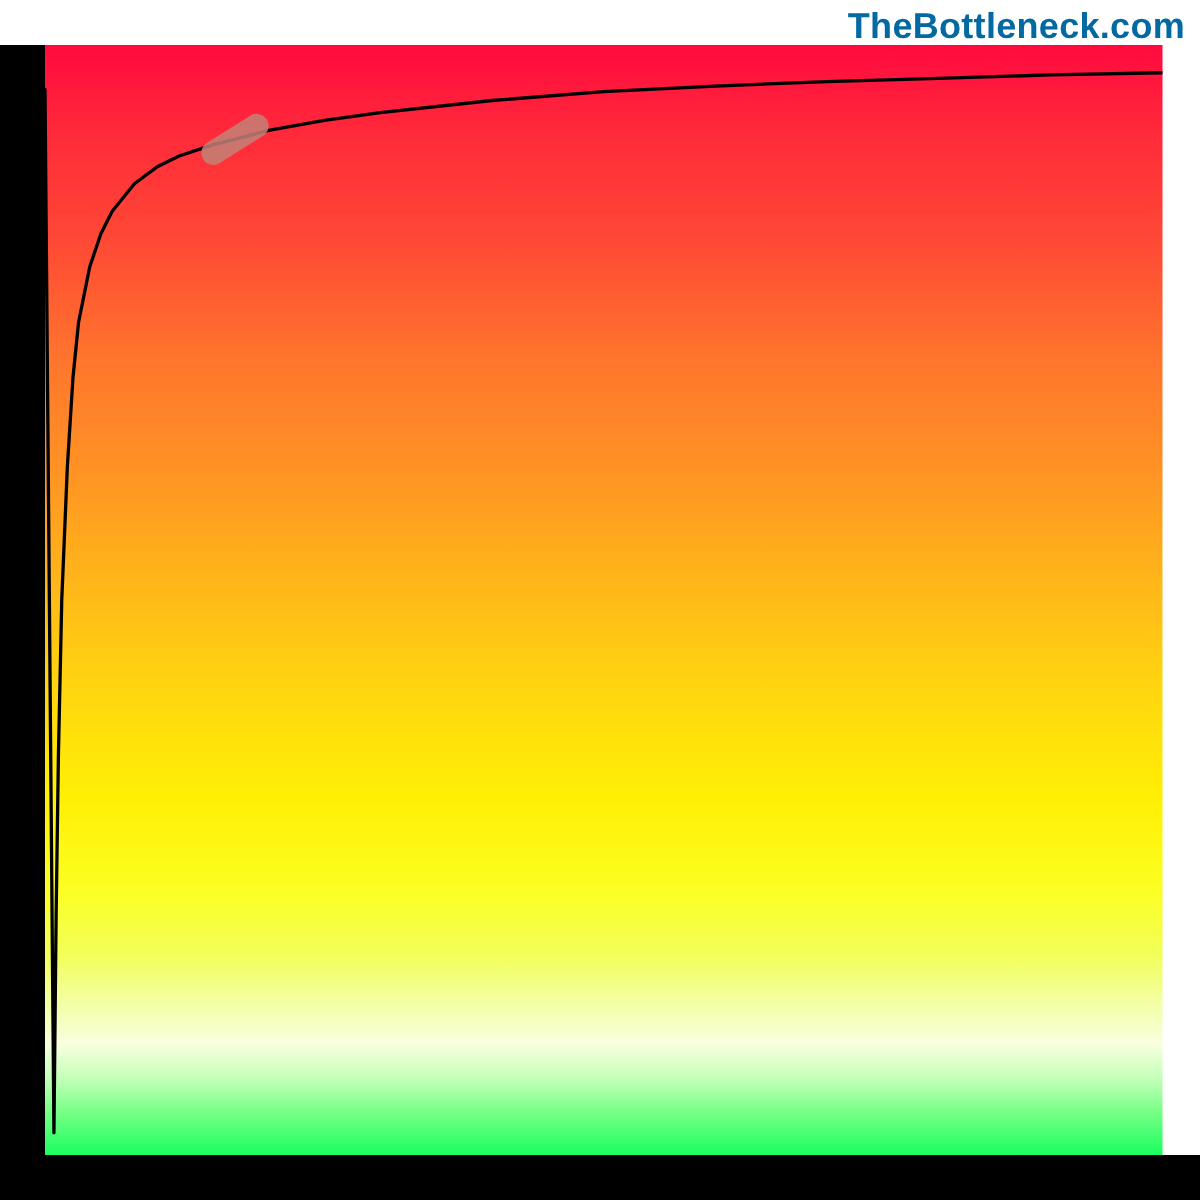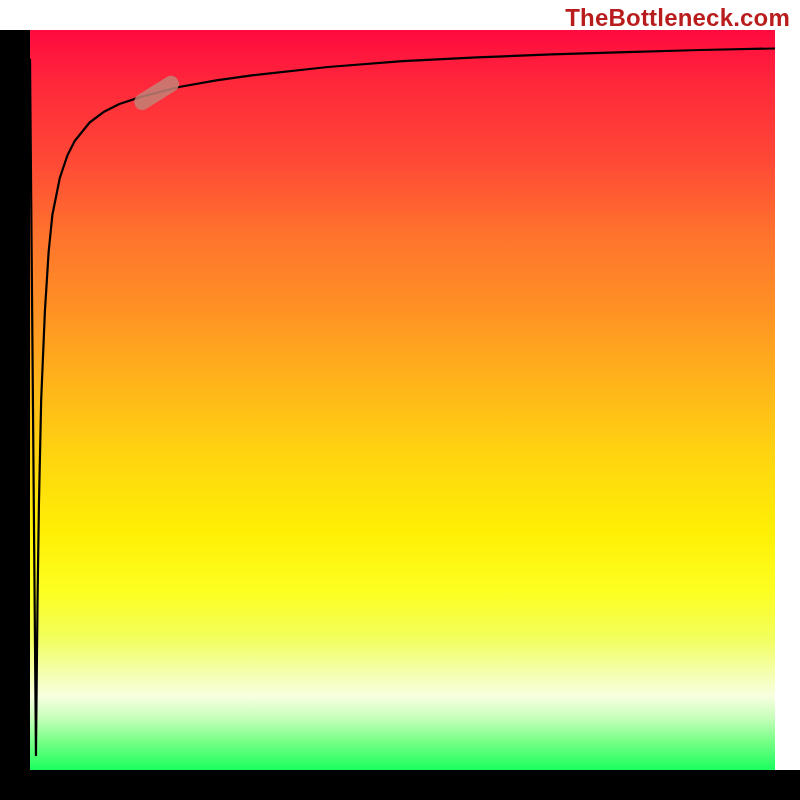--- a/index.html
+++ b/index.html
@@ -16,21 +16,21 @@
     width: 800px;
     height: 800px;
     background: #fff;
   }
   .watermark {
     position: absolute;
     top: 4px;
     right: 10px;
     font-size: 24px;
     font-weight: 600;
-    color: #b91c1c;
+    color: #0369a1;
     letter-spacing: 0.2px;
     user-select: none;
   }
   .plot-area {
     position: absolute;
     top: 30px;
     left: 30px;
     width: 745px;
     height: 740px;
     background: linear-gradient(to bottom,

